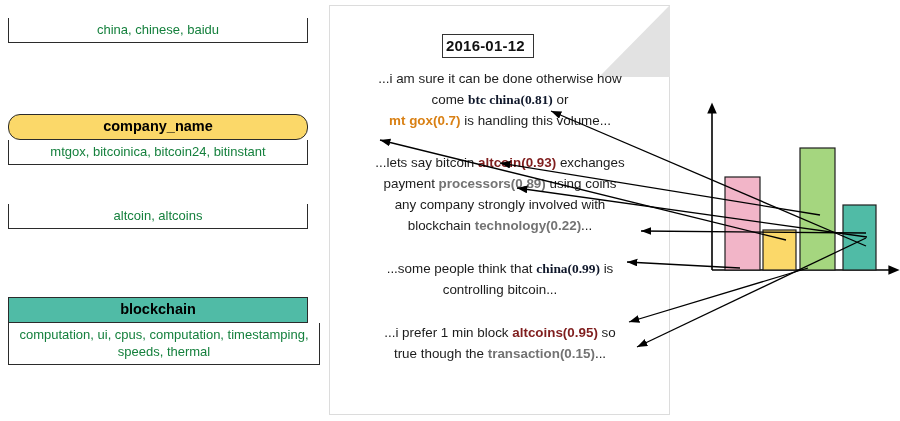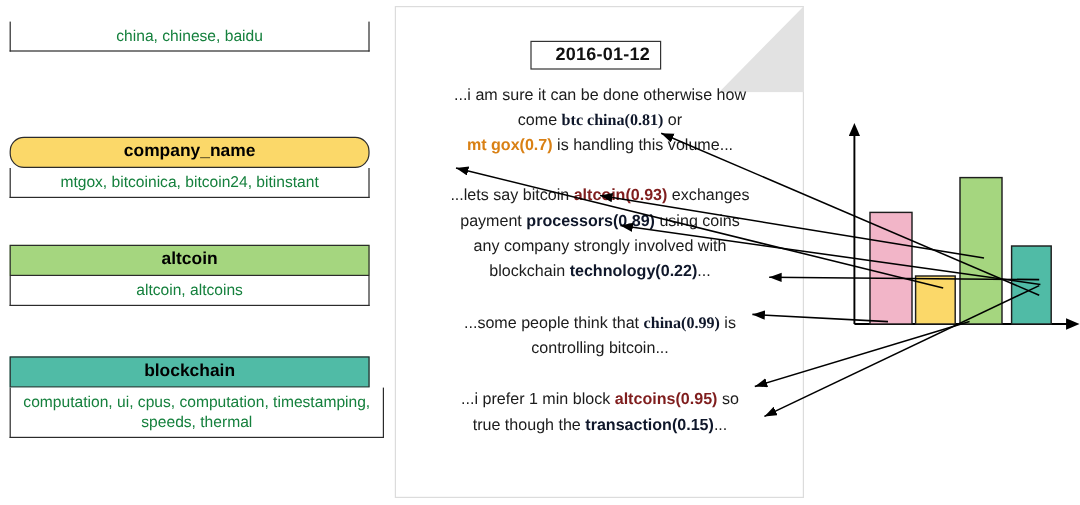--- a/index.html
+++ b/index.html
@@ -51,38 +51,38 @@
     left: 599px; top: 5px;
     width: 71px; height: 72px;
     background: #e2e2e2;
     clip-path: polygon(100% 0, 100% 100%, 0 100%);
   }
   .date-badge {
     position: absolute;
     left: 442px; top: 34px;
     border: 1.6px solid #333;
     background: #fff;
-    padding: 2px 8px 3px 20px;
+    padding: 2px 8px 3px 3px;
     font-size: 15px;
     font-weight: bold;
     letter-spacing: 0.2px;
     color: #111;
   }
   .para {
     position: absolute;
     text-align: center;
     font-size: 13.4px;
     line-height: 21px;
     color: #1c1c1c;
   }
   .hl { font-weight: bold; }
   .hl-china   { color: #0f172a; font-family: Liberation Serif, serif; }
   .hl-company { color: #d98014; }
   .hl-altcoin { color: #7f1d1d; }
-  .hl-block   { color: #0f172a; text-align: center; }
+  .hl-block   { color: #737373; text-align: center; }
 
   
   #chart { position: absolute; left: 690px; top: 90px; width: 210px; height: 210px; }
   #chart svg { display: block; }
 
   
   #arrows { position: absolute; left: 0; top: 0; width: 900px; height: 421px; pointer-events: none; }
 </style>
 </head>
 <body>
@@ -92,21 +92,20 @@
   <div class="topic-card" style="top:18px;">
     <div class="topic-body">china, chinese, baidu</div>
   </div>
 
   <div class="topic-card" style="top:114px;">
     <div class="topic-head" style="background:#fbd869;border-radius:12px;">company_name</div>
     <div class="topic-body">mtgox, bitcoinica, bitcoin24, bitinstant</div>
   </div>
 
   <div class="topic-card" style="top:204px;">
-    <div class="topic-head" style="background:#a5d67f;">altcoin</div>
     <div class="topic-body">altcoin, altcoins</div>
   </div>
 
   <div class="topic-card" style="top:297px;">
     <div class="topic-head" style="background:#50bba6;">blockchain</div>
     <div class="topic-body" style="width:300px;">computation, ui, cpus, computation, timestamping, speeds, thermal</div>
   </div>
 
 </div>
 

